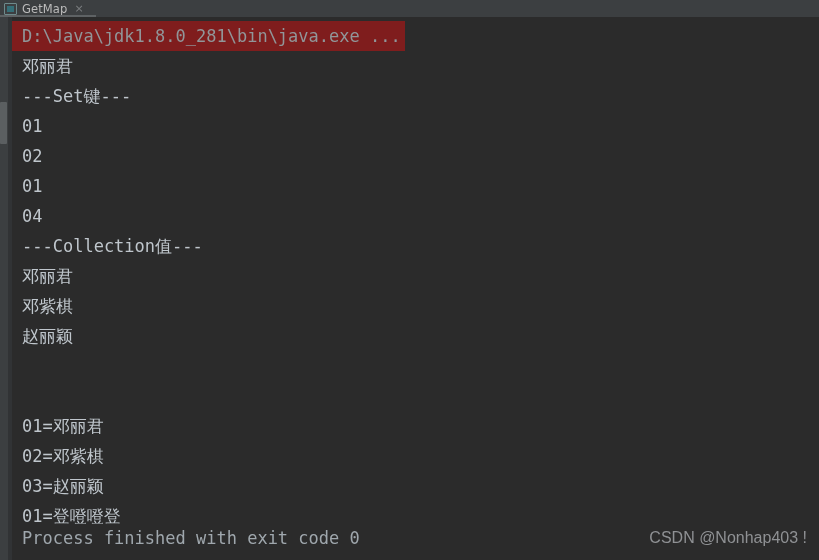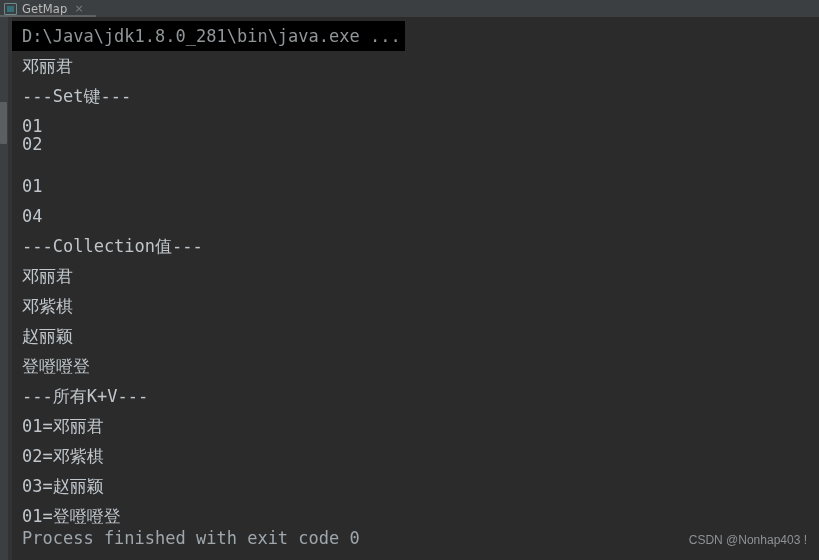--- a/index.html
+++ b/index.html
@@ -124,39 +124,39 @@
     height: 30px;
     line-height: 30px;
     white-space: pre;
     font-family: "DejaVu Sans Mono", monospace;
     font-size: 17px;
     color: #a9b7c6;
     padding-left: 10px;
   }
   .line.cmd {
     color: #919699;
-    background: #000000;
+    background: #7f1d1d;
     display: inline-block;
     padding-right: 4px;
     width: auto;
   }
   .line.out {
     color: #bfc6cc;
   }
   .line.exit {
     color: #9fa7ad;
   }
 
   
   .watermark {
     position: absolute;
     right: 12px;
     bottom: 13px;
     color: #8f9194;
-    font-size: 12px;
+    font-size: 16px;
     font-family: "Liberation Sans", sans-serif;
     white-space: pre;
   }
 </style>
 </head>
 <body>
 
 <div id="app">
 
   <div class="tabbar">
@@ -173,29 +173,27 @@
     <div class="gutter">
       <div class="gutter-thumb"></div>
     </div>
     <div class="gutter-edge"></div>
 
     <div class="lines">
       <div class="line cmd" style="top:4px">D:\Java\jdk1.8.0_281\bin\java.exe ...</div>
       <div class="line out" style="top:34px">邓丽君</div>
       <div class="line out" style="top:64px">---Set键---</div>
       <div class="line out" style="top:94px">01</div>
-      <div class="line out" style="top:112px">02</div>
+      <div class="line out" style="top:124px">02</div>
       <div class="line out" style="top:154px">01</div>
       <div class="line out" style="top:184px">04</div>
       <div class="line out" style="top:214px">---Collection值---</div>
       <div class="line out" style="top:244px">邓丽君</div>
       <div class="line out" style="top:274px">邓紫棋</div>
       <div class="line out" style="top:304px">赵丽颖</div>
-      <div class="line out" style="top:334px">登噔噔登</div>
-      <div class="line out" style="top:364px">---所有K+V---</div>
       <div class="line out" style="top:394px">01=邓丽君</div>
       <div class="line out" style="top:424px">02=邓紫棋</div>
       <div class="line out" style="top:454px">03=赵丽颖</div>
       <div class="line out" style="top:484px">01=登噔噔登</div>
       <div class="line exit" style="top:506px">Process finished with exit code 0</div>
     </div>
 
     <div class="watermark">CSDN @Nonhap403 !</div>
   </div>
 </div>

